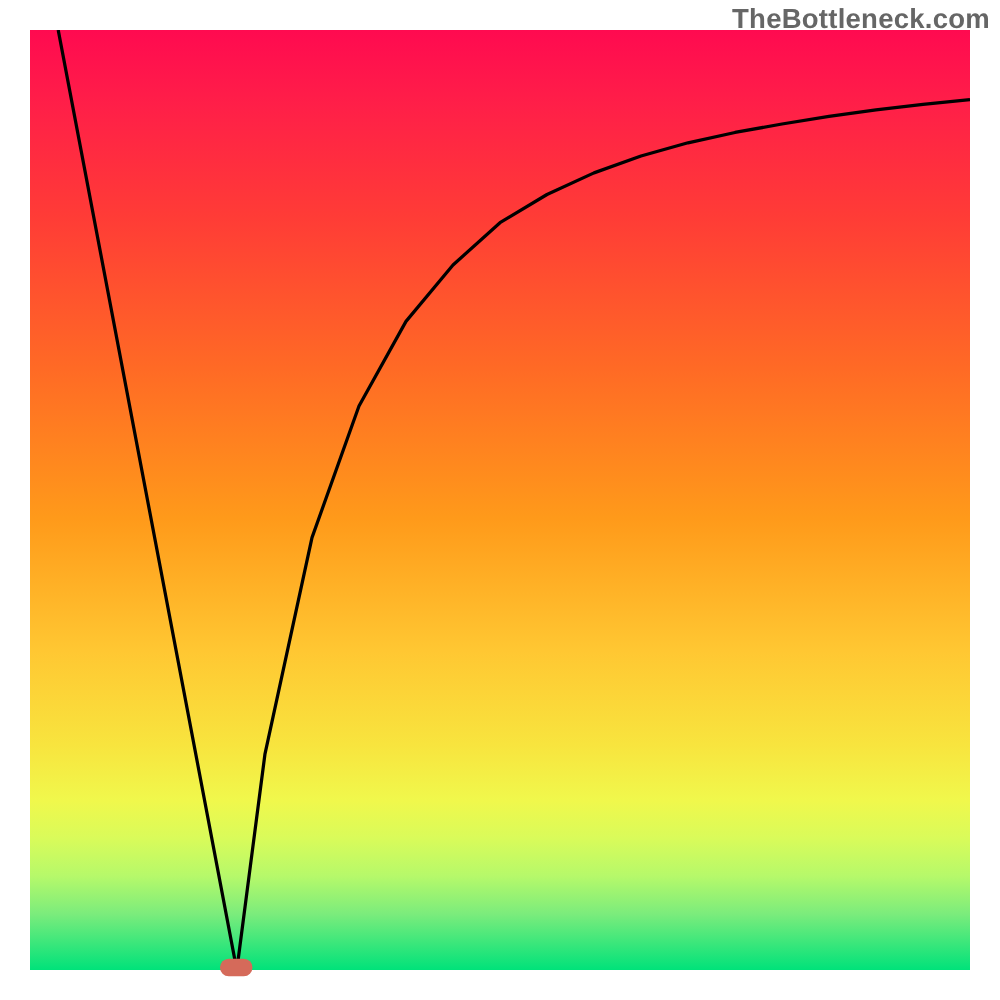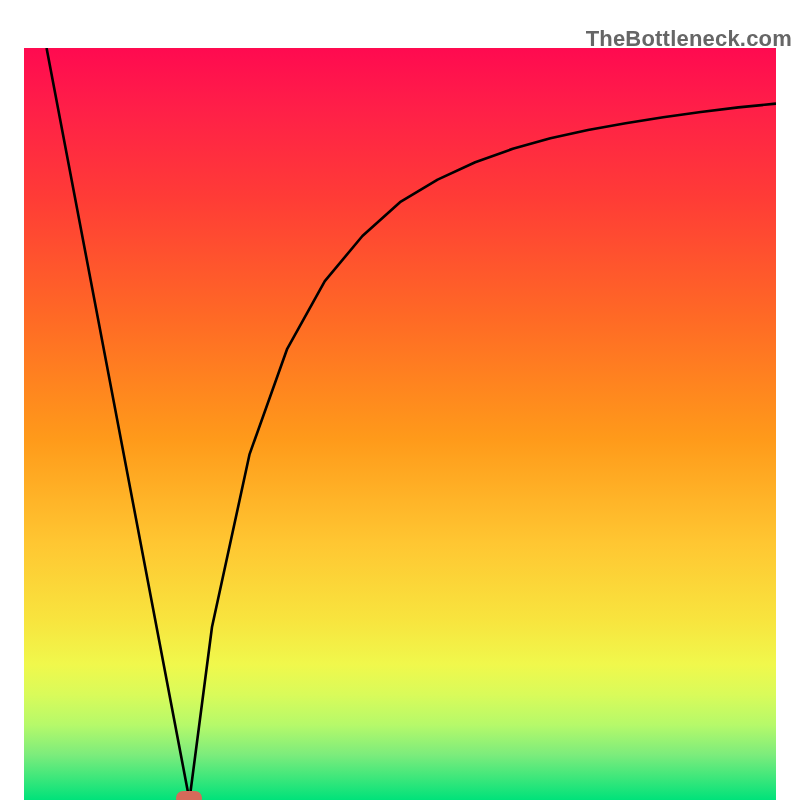--- a/index.html
+++ b/index.html
@@ -7,21 +7,20 @@
     padding: 0;
     width: 800px;
     height: 800px;
     background: #ffffff;
     font-family: Arial, Helvetica, sans-serif;
   }
   .container {
     position: relative;
     width: 800px;
     height: 664px;
-    margin-top: 24px;
   }
   .watermark {
     position: absolute;
     top: 2px;
     right: 8px;
     font-size: 22px;
     font-weight: 600;
     color: #666666;
     letter-spacing: 0.2px;
     z-index: 10;

